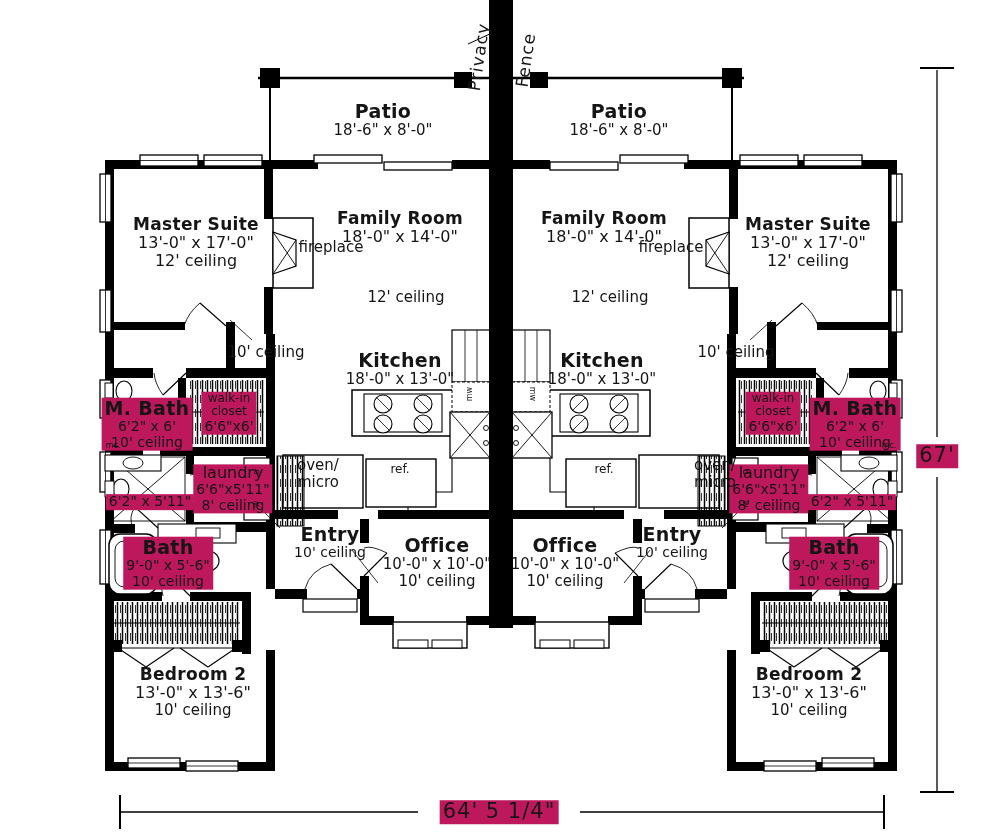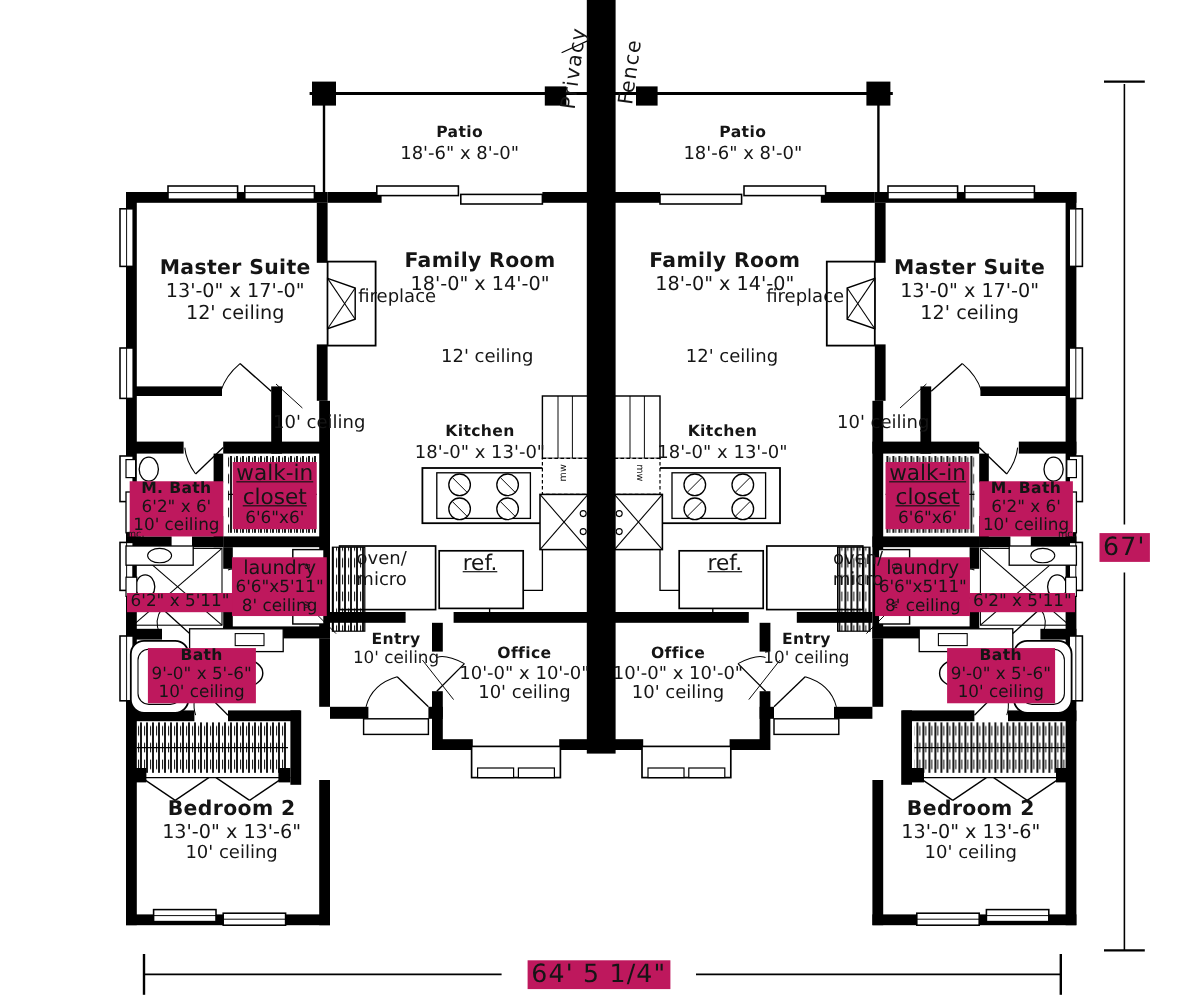--- a/index.html
+++ b/index.html
@@ -3,22 +3,22 @@
 <meta charset="utf-8">
 <style>
   html,body{margin:0;padding:0;background:#ffffff;}
   .plan{position:relative;width:1000px;height:840px;background:#fff;overflow:hidden;
         font-family:"DejaVu Sans",sans-serif;color:#151515;}
   .plan svg{position:absolute;left:0;top:0;}
   .lbl{position:absolute;transform:translate(-50%,-50%);text-align:center;
        line-height:1.12;white-space:nowrap;z-index:5;}
   .lbl span{display:block;}
   .nm{font-weight:bold;letter-spacing:.3px;}
-  .t20{font-size:17px;} .t19{font-size:13px;} .t16{font-size:16px;}
-  .t15{font-size:15px;} .t14{font-size:14px;} .t12{font-size:18px;text-decoration:underline;}
+  .t20{font-size:17px;} .t19{font-size:19px;} .t16{font-size:16px;}
+  .t15{font-size:15px;} .t14{font-size:14px;} .t12{font-size:12px;}
   .t11{font-size:15px;} .t8{font-size:8px;}
   .dim{font-size:15px;}
   .bg{background:#be185d;padding:0 3px;}
   .big{font-size:21px;letter-spacing:1px;}
   .rot{transform:translate(-50%,-50%) rotate(-82deg);font-size:17px;letter-spacing:1px;}
   .rot90{transform:translate(-50%,-50%) rotate(-90deg);}
   .rot90b{transform:translate(-50%,-50%) rotate(90deg);}
 </style>
 </head>
 <body>

